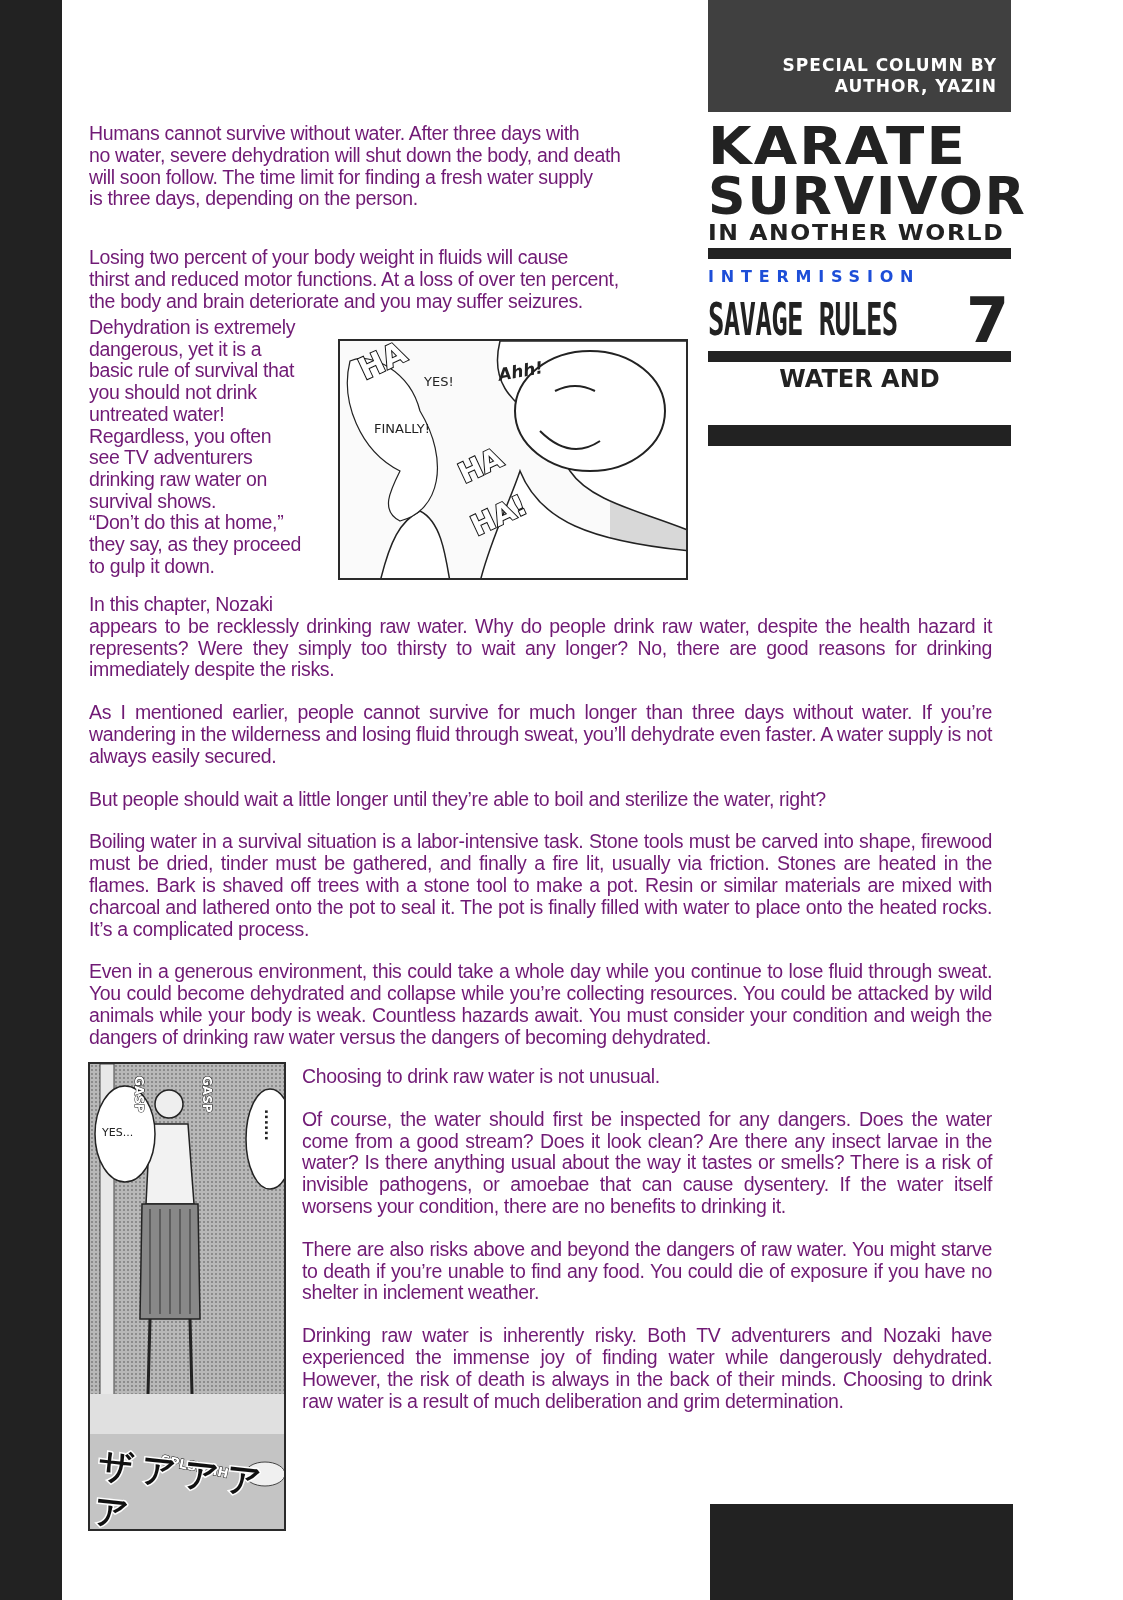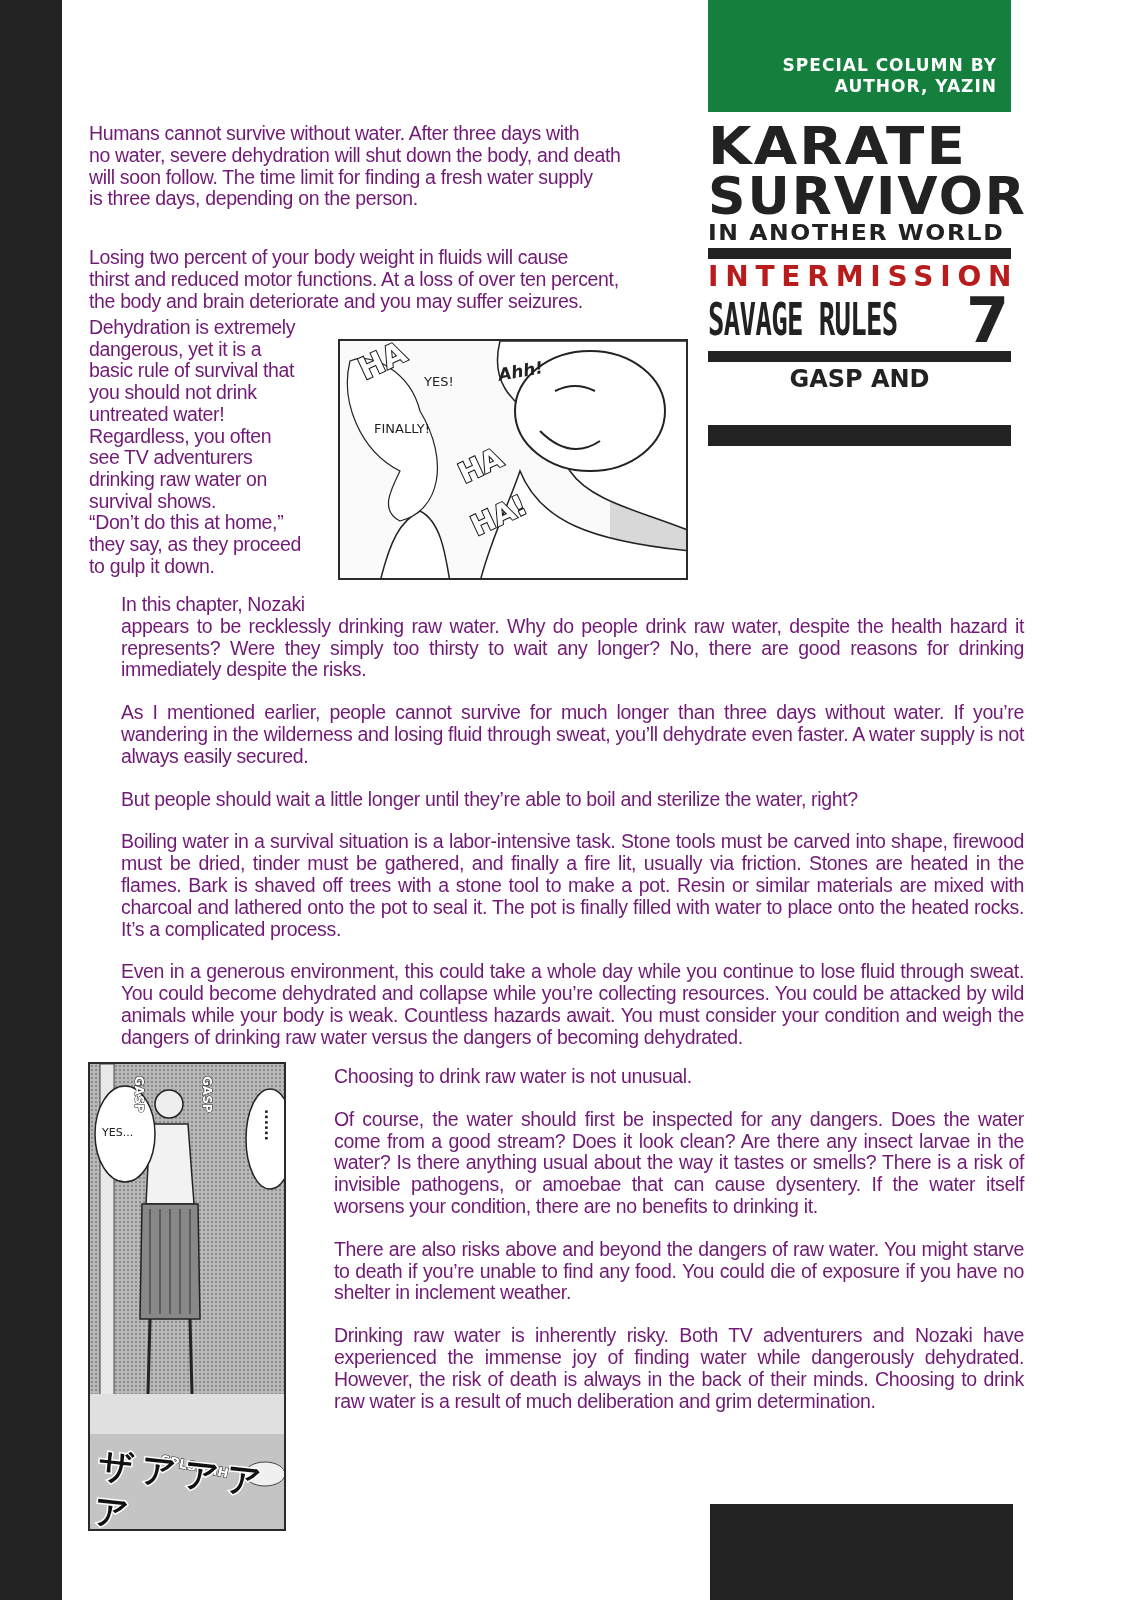--- a/index.html
+++ b/index.html
@@ -7,41 +7,41 @@
       width: 1123px; height: 1600px; position: relative; overflow: hidden;
       background: #ffffff; color: #1a1a1a;
       font-family: "Liberation Sans", "DejaVu Sans", sans-serif;
     }
     .left-bar { position: absolute; left: 0; top: 0; width: 62px; height: 1600px; background: #222222; }
     .p {
       position: absolute; margin: 0; font-size: 19.5px; line-height: 21.8px;
       letter-spacing: -0.35px; color: #701a75;
       transform-origin: left top;
     }
-    .justify { text-align: justify; text-align-last: left; margin-left: 32px; }
+    .justify { text-align: justify; text-align-last: left; }
     .para { margin: 0 0 21px 0; }
 
     
     .header-block {
-      position: absolute; left: 708px; top: 0; width: 303px; height: 112px; background: #15803d;
+      position: absolute; left: 708px; top: 0; width: 303px; height: 112px; background: #404040;
       color: #fff; text-align: right; box-sizing: border-box; padding: 55px 14px 0 0;
       font-family: "DejaVu Sans", sans-serif; font-weight: bold; font-size: 17px; line-height: 21px; letter-spacing: 1px;
     }
     .logo { position: absolute; left: 708px; top: 122px; width: 305px; }
     .logo-line {
       font-family: "DejaVu Sans", sans-serif; font-weight: 900; color: #222;
       transform-origin: left top; white-space: nowrap;
     }
     .logo-1 { font-size: 52px; line-height: 48px; letter-spacing: 2px; transform: scaleX(1.08); }
     .logo-2 { font-size: 52px; line-height: 48px; letter-spacing: 2px; transform: scaleX(1.0); margin-top: 2px; }
     .logo-3 { font-size: 21px; line-height: 22px; letter-spacing: 1.4px; transform: scaleX(1.12); margin-top: 2px; }
     .rule { position: absolute; left: 708px; width: 303px; background: #222; }
     .intermission {
       position: absolute; left: 708px; top: 266px; width: 303px;
-      font-family: "DejaVu Sans", sans-serif; font-weight: 900; font-size: 28px; letter-spacing: 6.8px; color: #b91c1c; white-space: nowrap;
+      font-family: "DejaVu Sans", sans-serif; font-weight: 900; font-size: 16px; letter-spacing: 6.8px; color: #1d4ed8; white-space: nowrap;
       line-height: 22px;
     }
     .savage {
       position: absolute; left: 708px; top: 298px;
       font-family: "DejaVu Sans Mono", monospace; font-weight: bold; font-size: 44px; line-height: 44px; color: #222;
       transform: scaleX(0.62); transform-origin: left top; white-space: nowrap; letter-spacing: -1px;
     }
     .chapter-number {
       position: absolute; left: 966px; top: 296px;
       font-family: "DejaVu Sans", sans-serif; font-weight: 900; font-size: 62px; line-height: 50px; color: #222;
@@ -74,21 +74,21 @@
   <div class="logo-line logo-2">SURVIVOR</div>
   <div class="logo-line logo-3">IN ANOTHER WORLD</div>
 </div>
 
 <div class="rule" style="top:248px;height:11px;"></div>
 <div class="intermission">INTERMISSION</div>
 <div class="savage">SAVAGE RULES</div>
 <div class="chapter-number">7</div>
 <div class="rule" style="top:351px;height:11px;"></div>
 <div class="subtitle">
-  <div>GASP AND</div>
+  <div>WATER AND</div>
 </div>
 <div class="rule" style="top:425px;height:21px;"></div>
 
 <div class="p" style="left:89px;top:123px;width:600px;">
   <div>Humans cannot survive without water. After three days with</div>
   <div>no water, severe dehydration will shut down the body, and death</div>
   <div>will soon follow. The time limit for finding a fresh water supply</div>
   <div>is three days, depending on the person.</div>
 </div>
 <div class="p" style="left:89px;top:247px;width:600px;">

